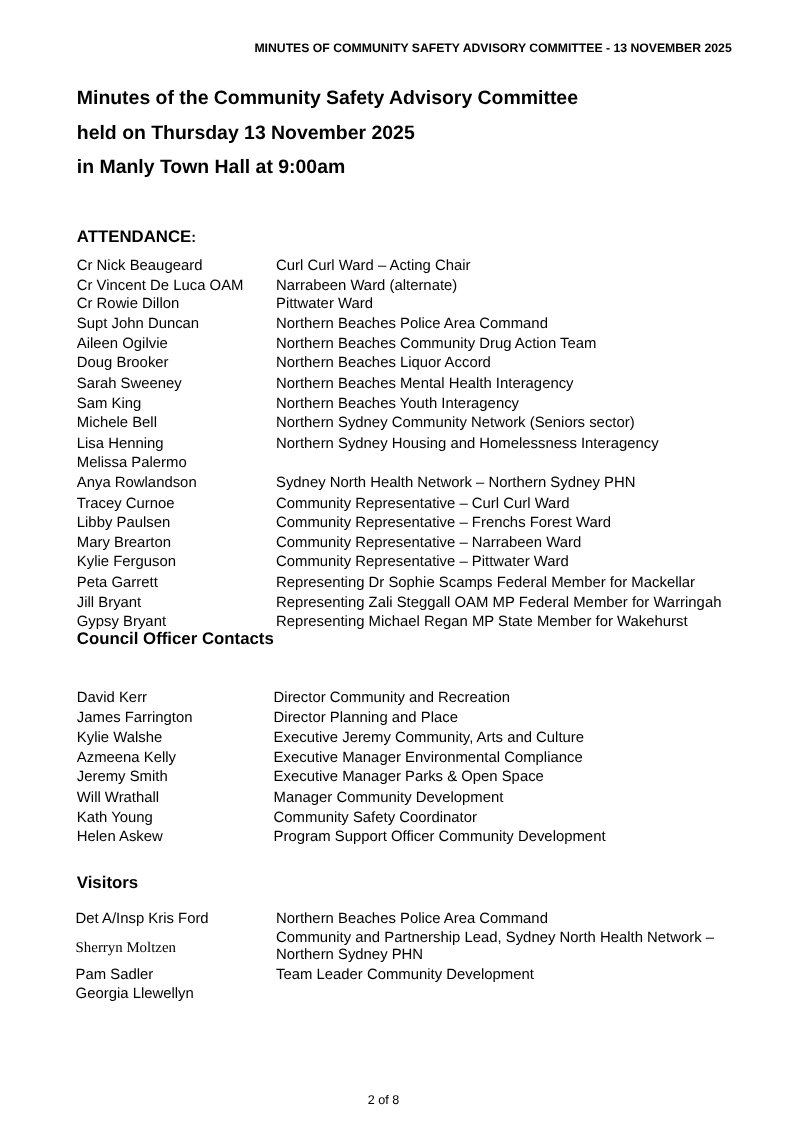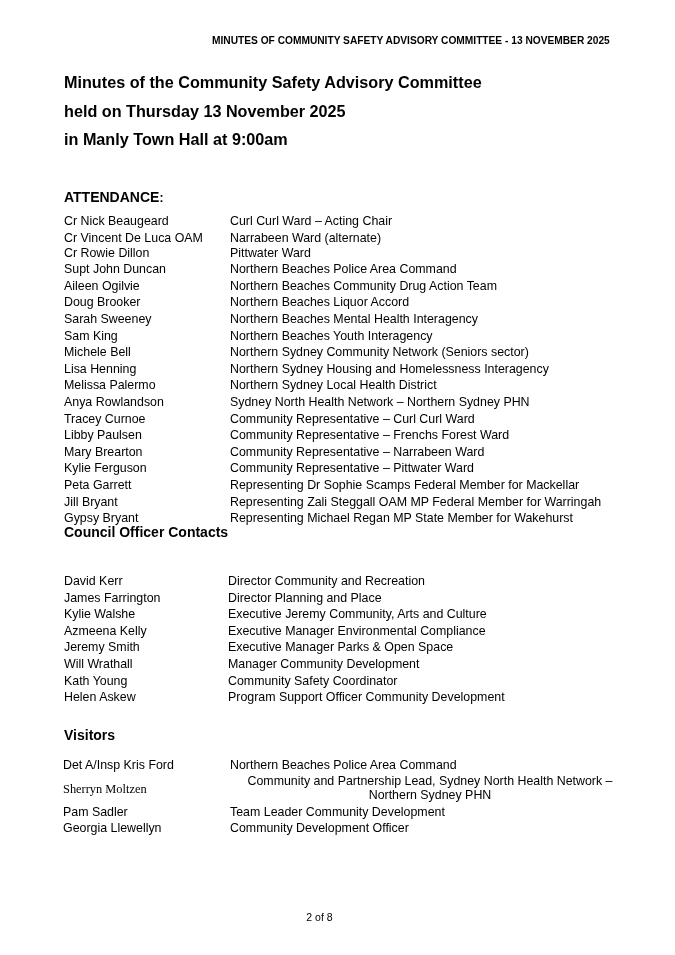--- a/index.html
+++ b/index.html
@@ -58,21 +58,20 @@
     white-space: nowrap;
   }
   .row.tight { height: 15px; }
   .row .name {
     position: absolute;
     left: 0;
   }
   .row .role {
     position: absolute;
     left: 166px;
-    text-align: center;
   }
   .officer-rows .row .role { left: 164px; }
   .visitor-rows { left: 63px; }
   .visitor-rows .row .role { left: 167px; }
   .row.double {
     height: 30px;
   }
   .row.double .name {
     top: 7px;
     font-family: Liberation Serif, serif;
@@ -140,21 +139,20 @@
   <div class="row">
       <span class="name">Michele Bell</span>
       <span class="role">Northern Sydney Community Network (Seniors sector)</span>
     </div>
   <div class="row">
       <span class="name">Lisa Henning</span>
       <span class="role">Northern Sydney Housing and Homelessness Interagency</span>
     </div>
   <div class="row">
       <span class="name">Melissa Palermo</span>
-      <span class="role">Northern Sydney Local Health District</span>
     </div>
   <div class="row">
       <span class="name">Anya Rowlandson</span>
       <span class="role">Sydney North Health Network – Northern Sydney PHN</span>
     </div>
   <div class="row">
       <span class="name">Tracey Curnoe</span>
       <span class="role">Community Representative – Curl Curl Ward</span>
     </div>
   <div class="row">
@@ -230,17 +228,16 @@
   <div class="row double">
       <span class="name">Sherryn Moltzen</span>
       <span class="role">Community and Partnership Lead, Sydney North Health Network – Northern Sydney PHN</span>
     </div>
   <div class="row">
       <span class="name">Pam Sadler</span>
       <span class="role">Team Leader Community Development</span>
     </div>
   <div class="row">
       <span class="name">Georgia Llewellyn</span>
-      <span class="role">Community Development Officer</span>
     </div>
 </div>
 
 <div class="footer">2 of 8</div>
 
 </body></html>

